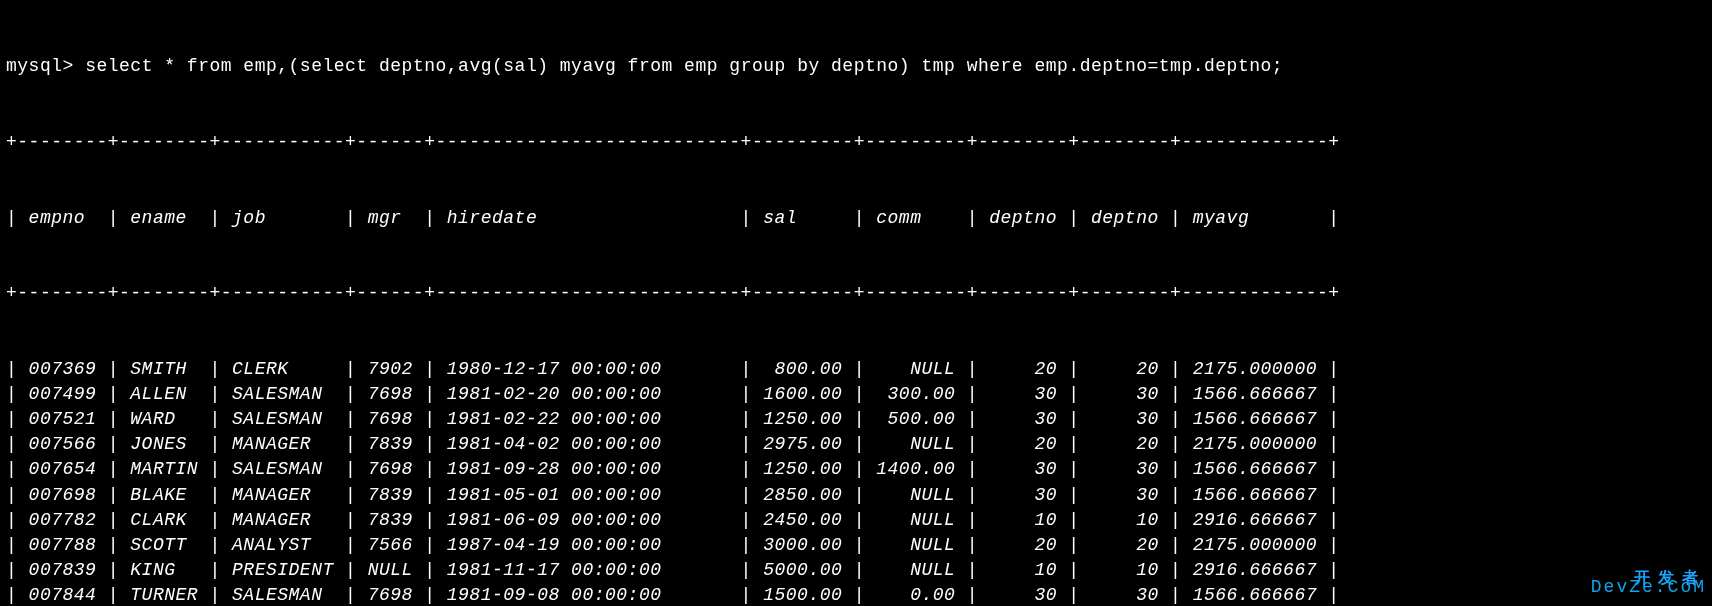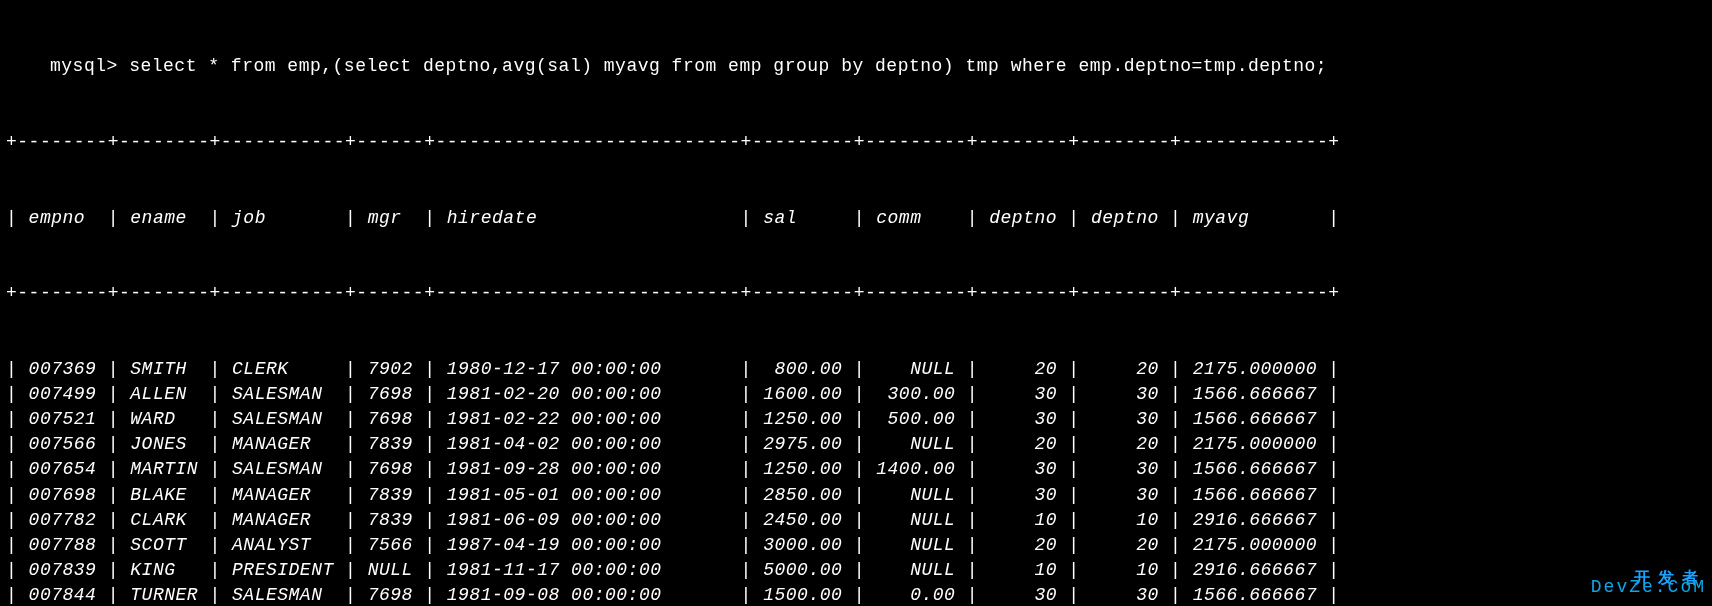--- a/index.html
+++ b/index.html
@@ -15,21 +15,20 @@
     overflow: hidden;
     position: relative;
   }
   .terminal {
     padding: 4px 6px;
     white-space: pre;
     letter-spacing: 0.5px;
   }
   .prompt-line {
     white-space: pre;
-    margin-left: 44px;
   }
   .table-border-line {
     white-space: pre;
   }
   .table-row-line {
     white-space: pre;
     font-style: italic;
   }
   .watermark {
     position: absolute;

